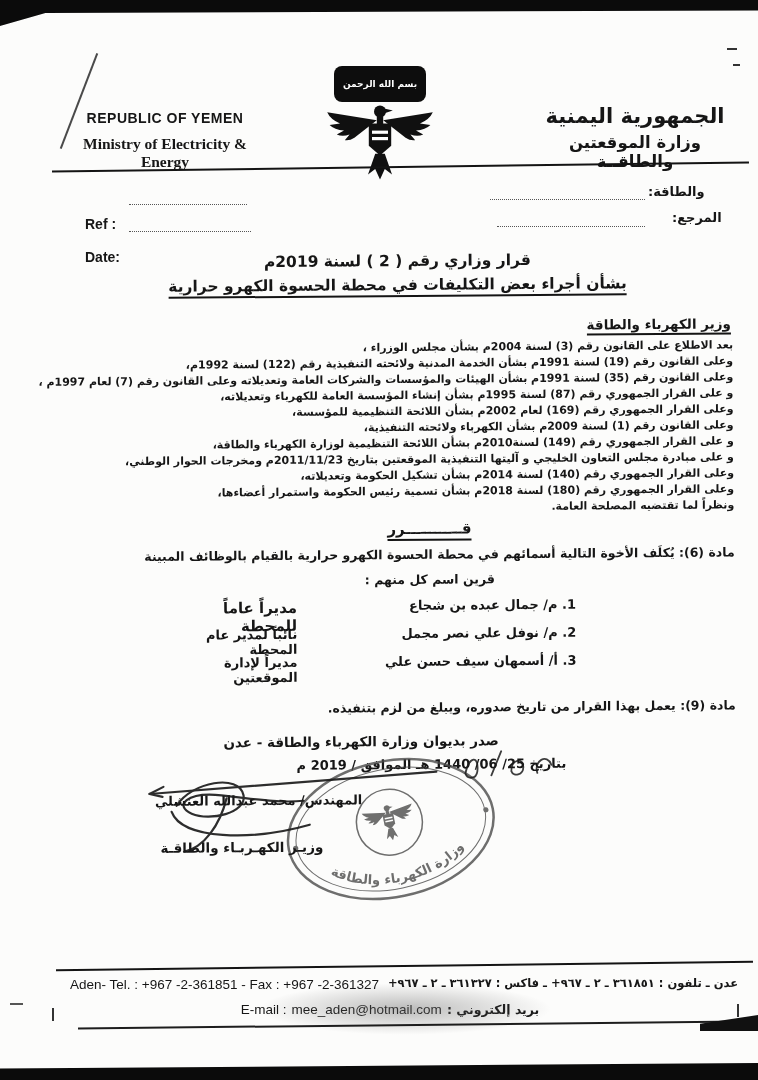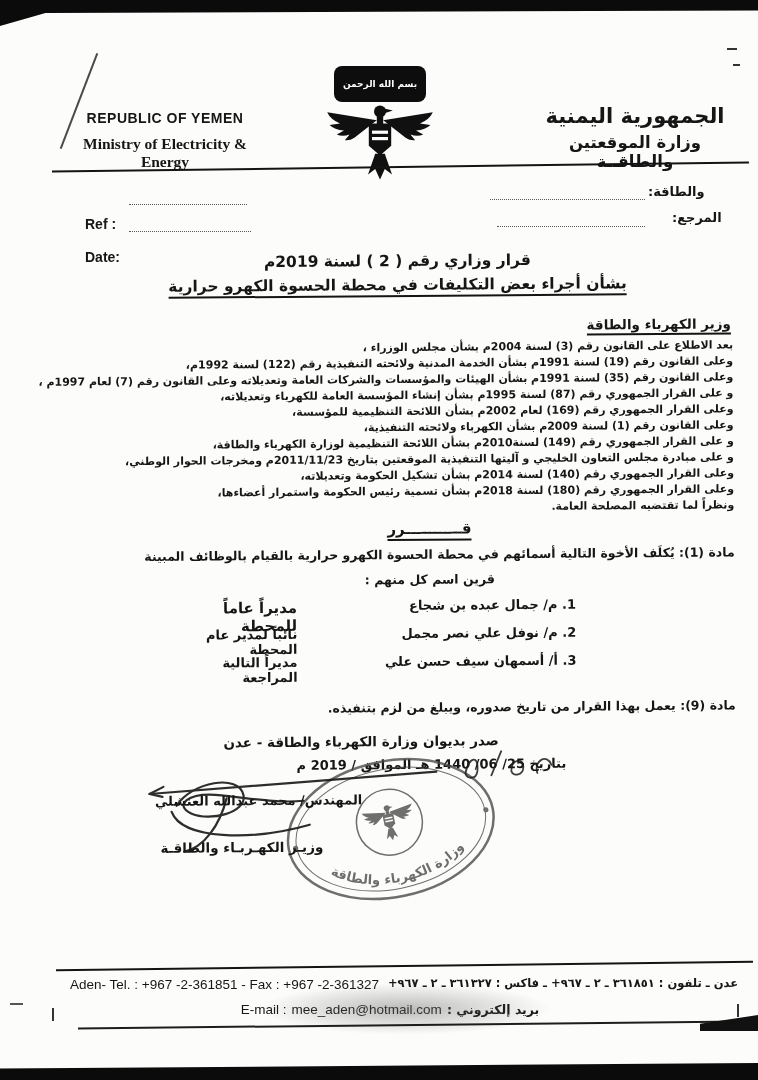--- a/index.html
+++ b/index.html
@@ -90,29 +90,29 @@
       <div class="preline">وعلى القانون رقم (1) لسنة 2009م بشأن الكهرباء ولائحته التنفيذية،</div>
       <div class="preline">و على القرار الجمهوري رقم (149) لسنة2010م بشأن اللائحة التنظيمية لوزارة الكهرباء والطاقة،</div>
       <div class="preline">و على مبادرة مجلس التعاون الخليجي و آليتها التنفيذية الموقعتين بتاريخ 2011/11/23م ومخرجات الحوار الوطني،</div>
       <div class="preline">وعلى القرار الجمهوري رقم (140) لسنة 2014م بشأن تشكيل الحكومة وتعديلاته،</div>
       <div class="preline">وعلى القرار الجمهوري رقم (180) لسنة 2018م بشأن تسمية رئيس الحكومة واستمرار أعضاءها،</div>
       <div class="preline">ونظراً لما تقتضيه المصلحة العامة.</div>
     </div>
 
     <div class="abs ar center" style="left:330px;top:520px;width:200px;font-size:15px;"><span class="b ul2">قـــــــــــرر</span></div>
 
-    <div class="abs ar right" style="left:120px;top:547px;width:615px;font-size:12.5px;"><span class="b">مادة (1):</span><span class="b"> يُكلَف الأخوة التالية أسمائهم في محطة الحسوة الكهرو حرارية  بالقيام بالوظائف المبينة</span></div>
+    <div class="abs ar right" style="left:120px;top:547px;width:615px;font-size:12.5px;"><span class="b">مادة (6):</span><span class="b"> يُكلَف الأخوة التالية أسمائهم في محطة الحسوة الكهرو حرارية  بالقيام بالوظائف المبينة</span></div>
     <div class="abs ar b center" style="left:350px;top:572px;width:160px;font-size:12.5px;">قرين اسم كل منهم :</div>
 
     <div class="abs ar b right" style="left:330px;top:598px;width:246px;font-size:13px;">1.  م/ جمال عبده بن شجاع</div>
     <div class="abs ar b right" style="left:175px;top:598px;width:122px;font-size:15px;">مديراً عاماً للمحطة</div>
     <div class="abs ar b right" style="left:330px;top:626px;width:246px;font-size:13px;">2.  م/ نوفل علي نصر مجمل</div>
     <div class="abs ar b right" style="left:175px;top:626px;width:122px;font-size:13px;">نائباً لمدير عام المحطة</div>
     <div class="abs ar b right" style="left:330px;top:654px;width:246px;font-size:13px;">3.  أ/ أسمهان سيف حسن علي</div>
-    <div class="abs ar b right" style="left:175px;top:654px;width:122px;font-size:13px;">مديراً التالية المراجعة</div>
+    <div class="abs ar b right" style="left:175px;top:654px;width:122px;font-size:13px;">مديراً لإدارة الموقعتين</div>
 
     <div class="abs ar right" style="left:120px;top:700px;width:615px;font-size:12.5px;"><span class="b">مادة (9):</span><span class="b"> يعمل بهذا القرار من تاريخ صدوره، ويبلغ من لزم بتنفيذه.</span></div>
 
     <div class="abs ar b center" style="left:205px;top:733px;width:310px;font-size:13.5px;">صدر بديوان وزارة الكهرباء والطاقة - عدن</div>
     <div class="abs ar b right" style="left:215px;top:757px;width:350px;font-size:13px;white-space:nowrap;">بتاريخ 25/ 06/ 1440 هـ   الموافق        /       2019 م</div>
 
     <svg class="abs" style="left:270px;top:750px;" width="238" height="158" viewBox="0 0 238 158">
       <g transform="rotate(-11 119 79)" opacity="0.8">
         <ellipse cx="119" cy="79" rx="104" ry="68" fill="none" stroke="#4a4a4a" stroke-width="2.5"></ellipse>
         <ellipse cx="119" cy="79" rx="96" ry="60" fill="none" stroke="#4a4a4a" stroke-width="1"></ellipse>

